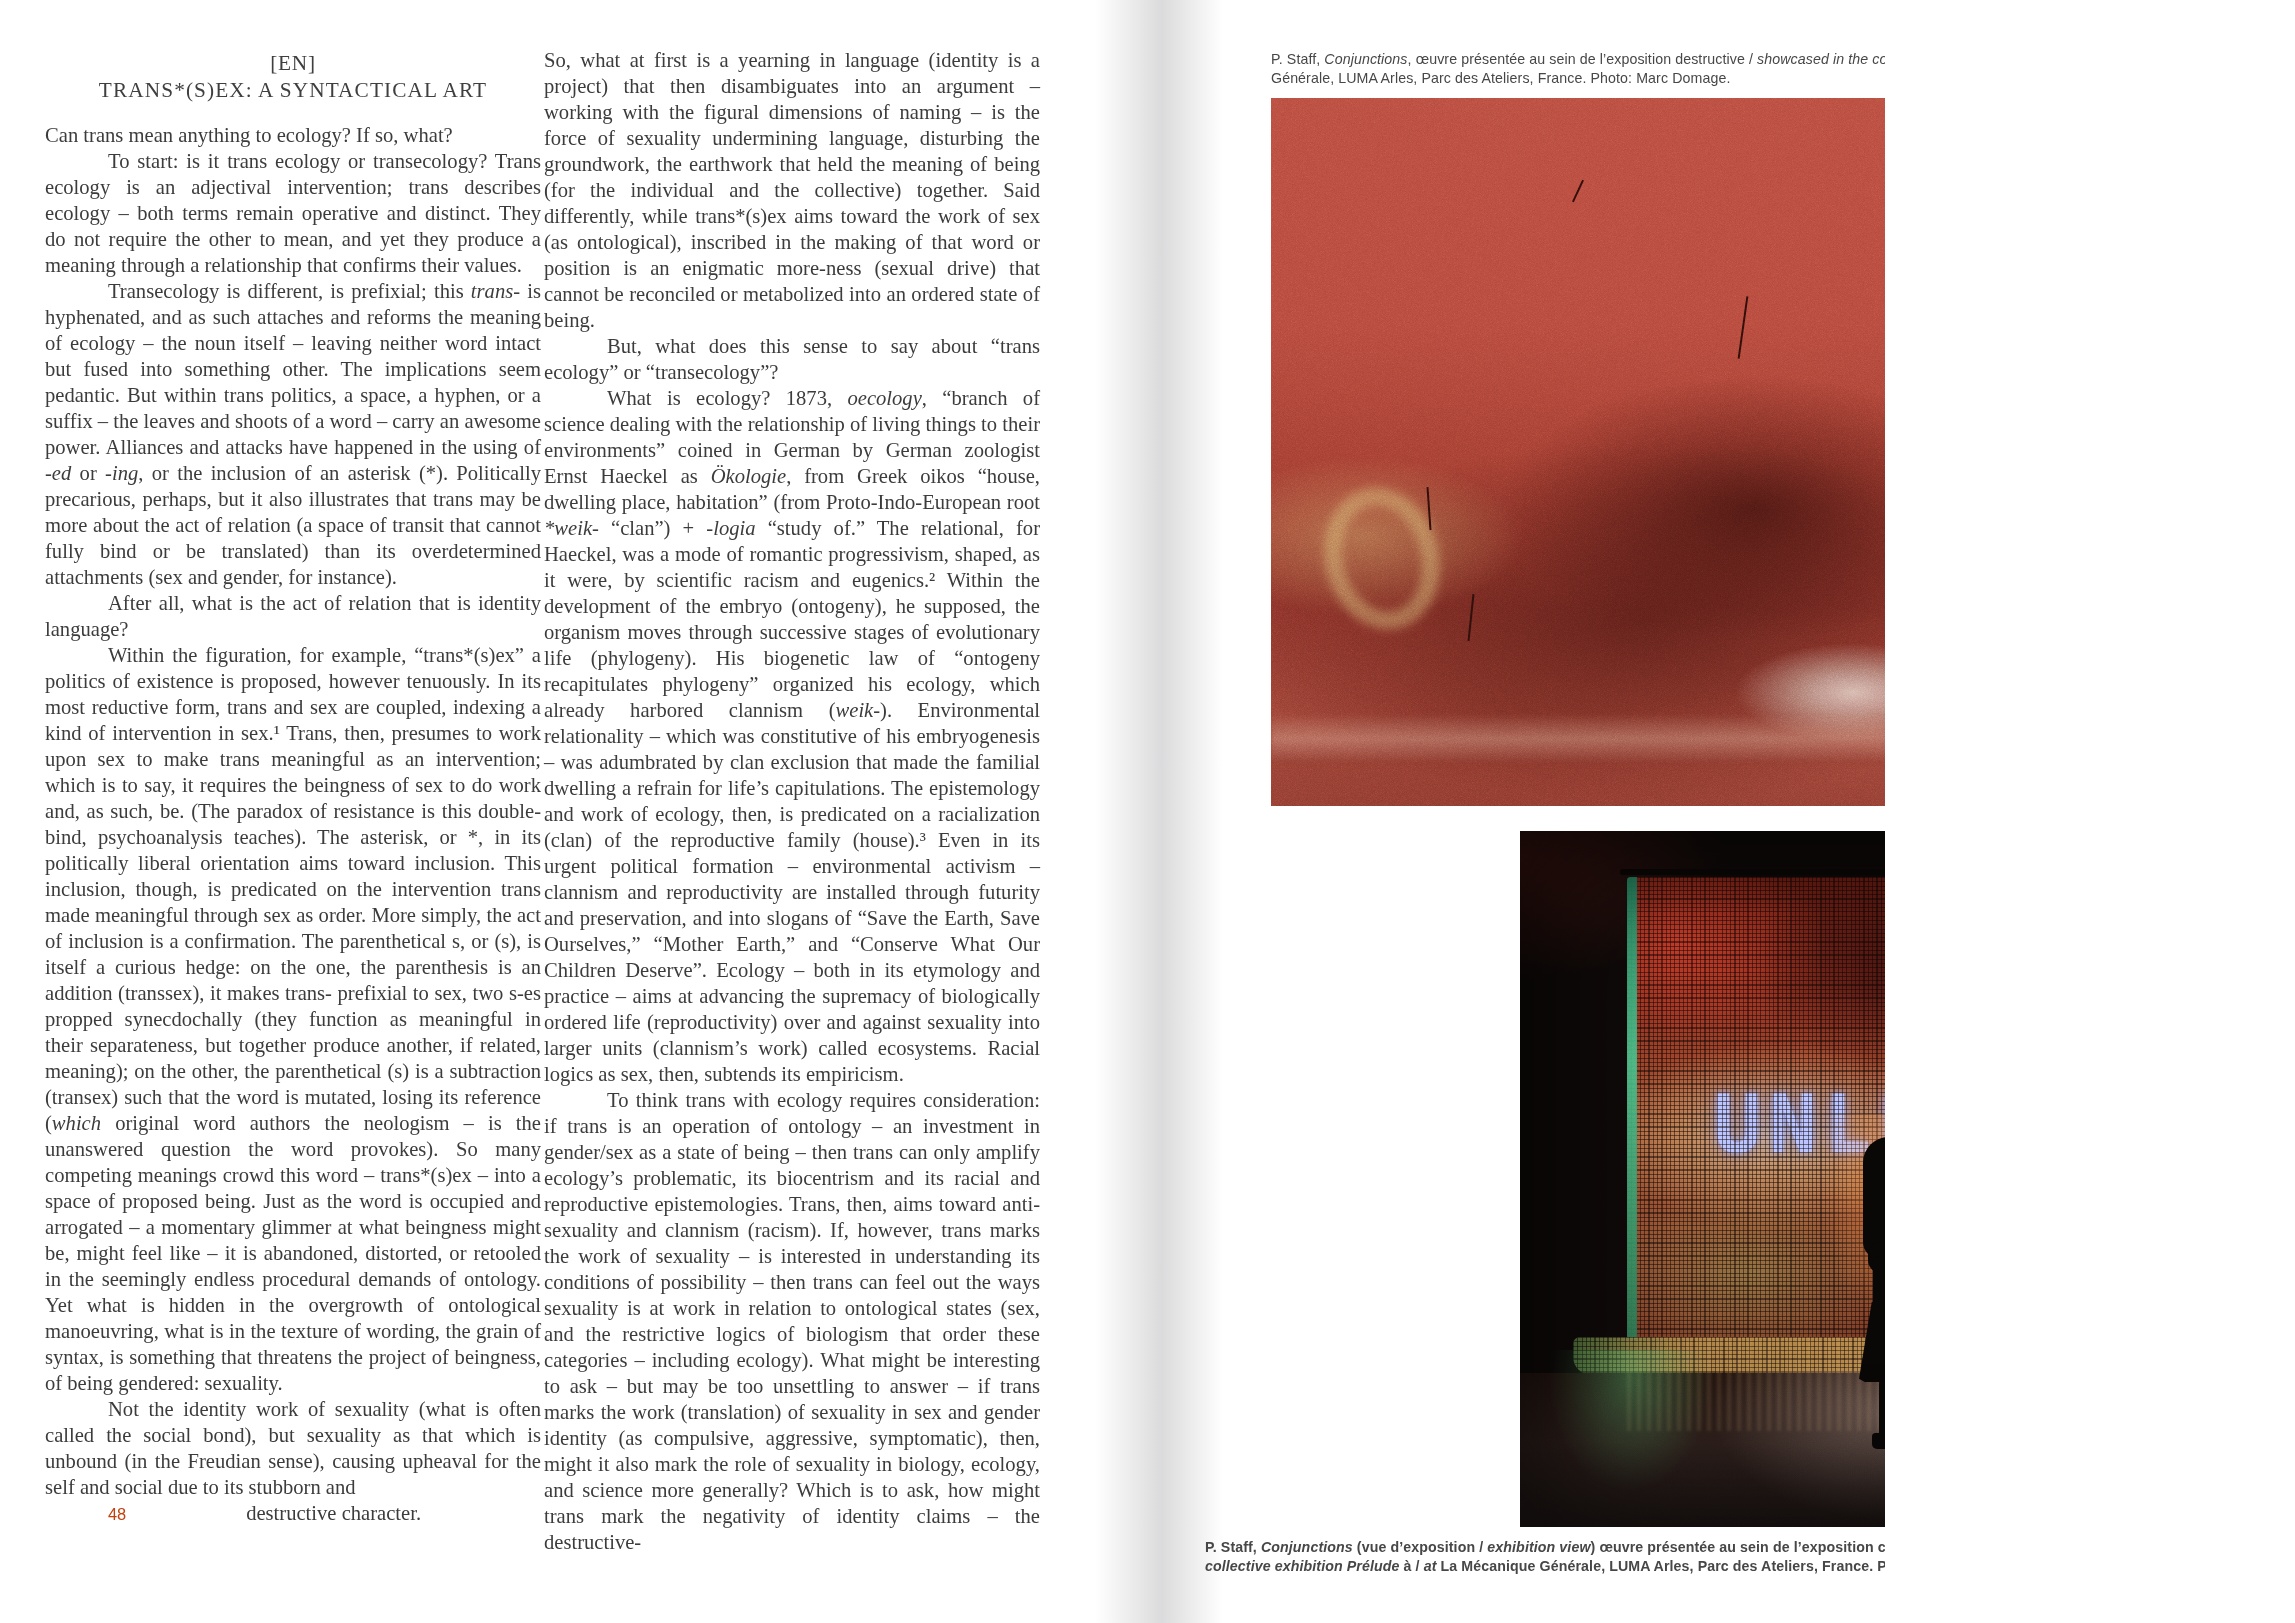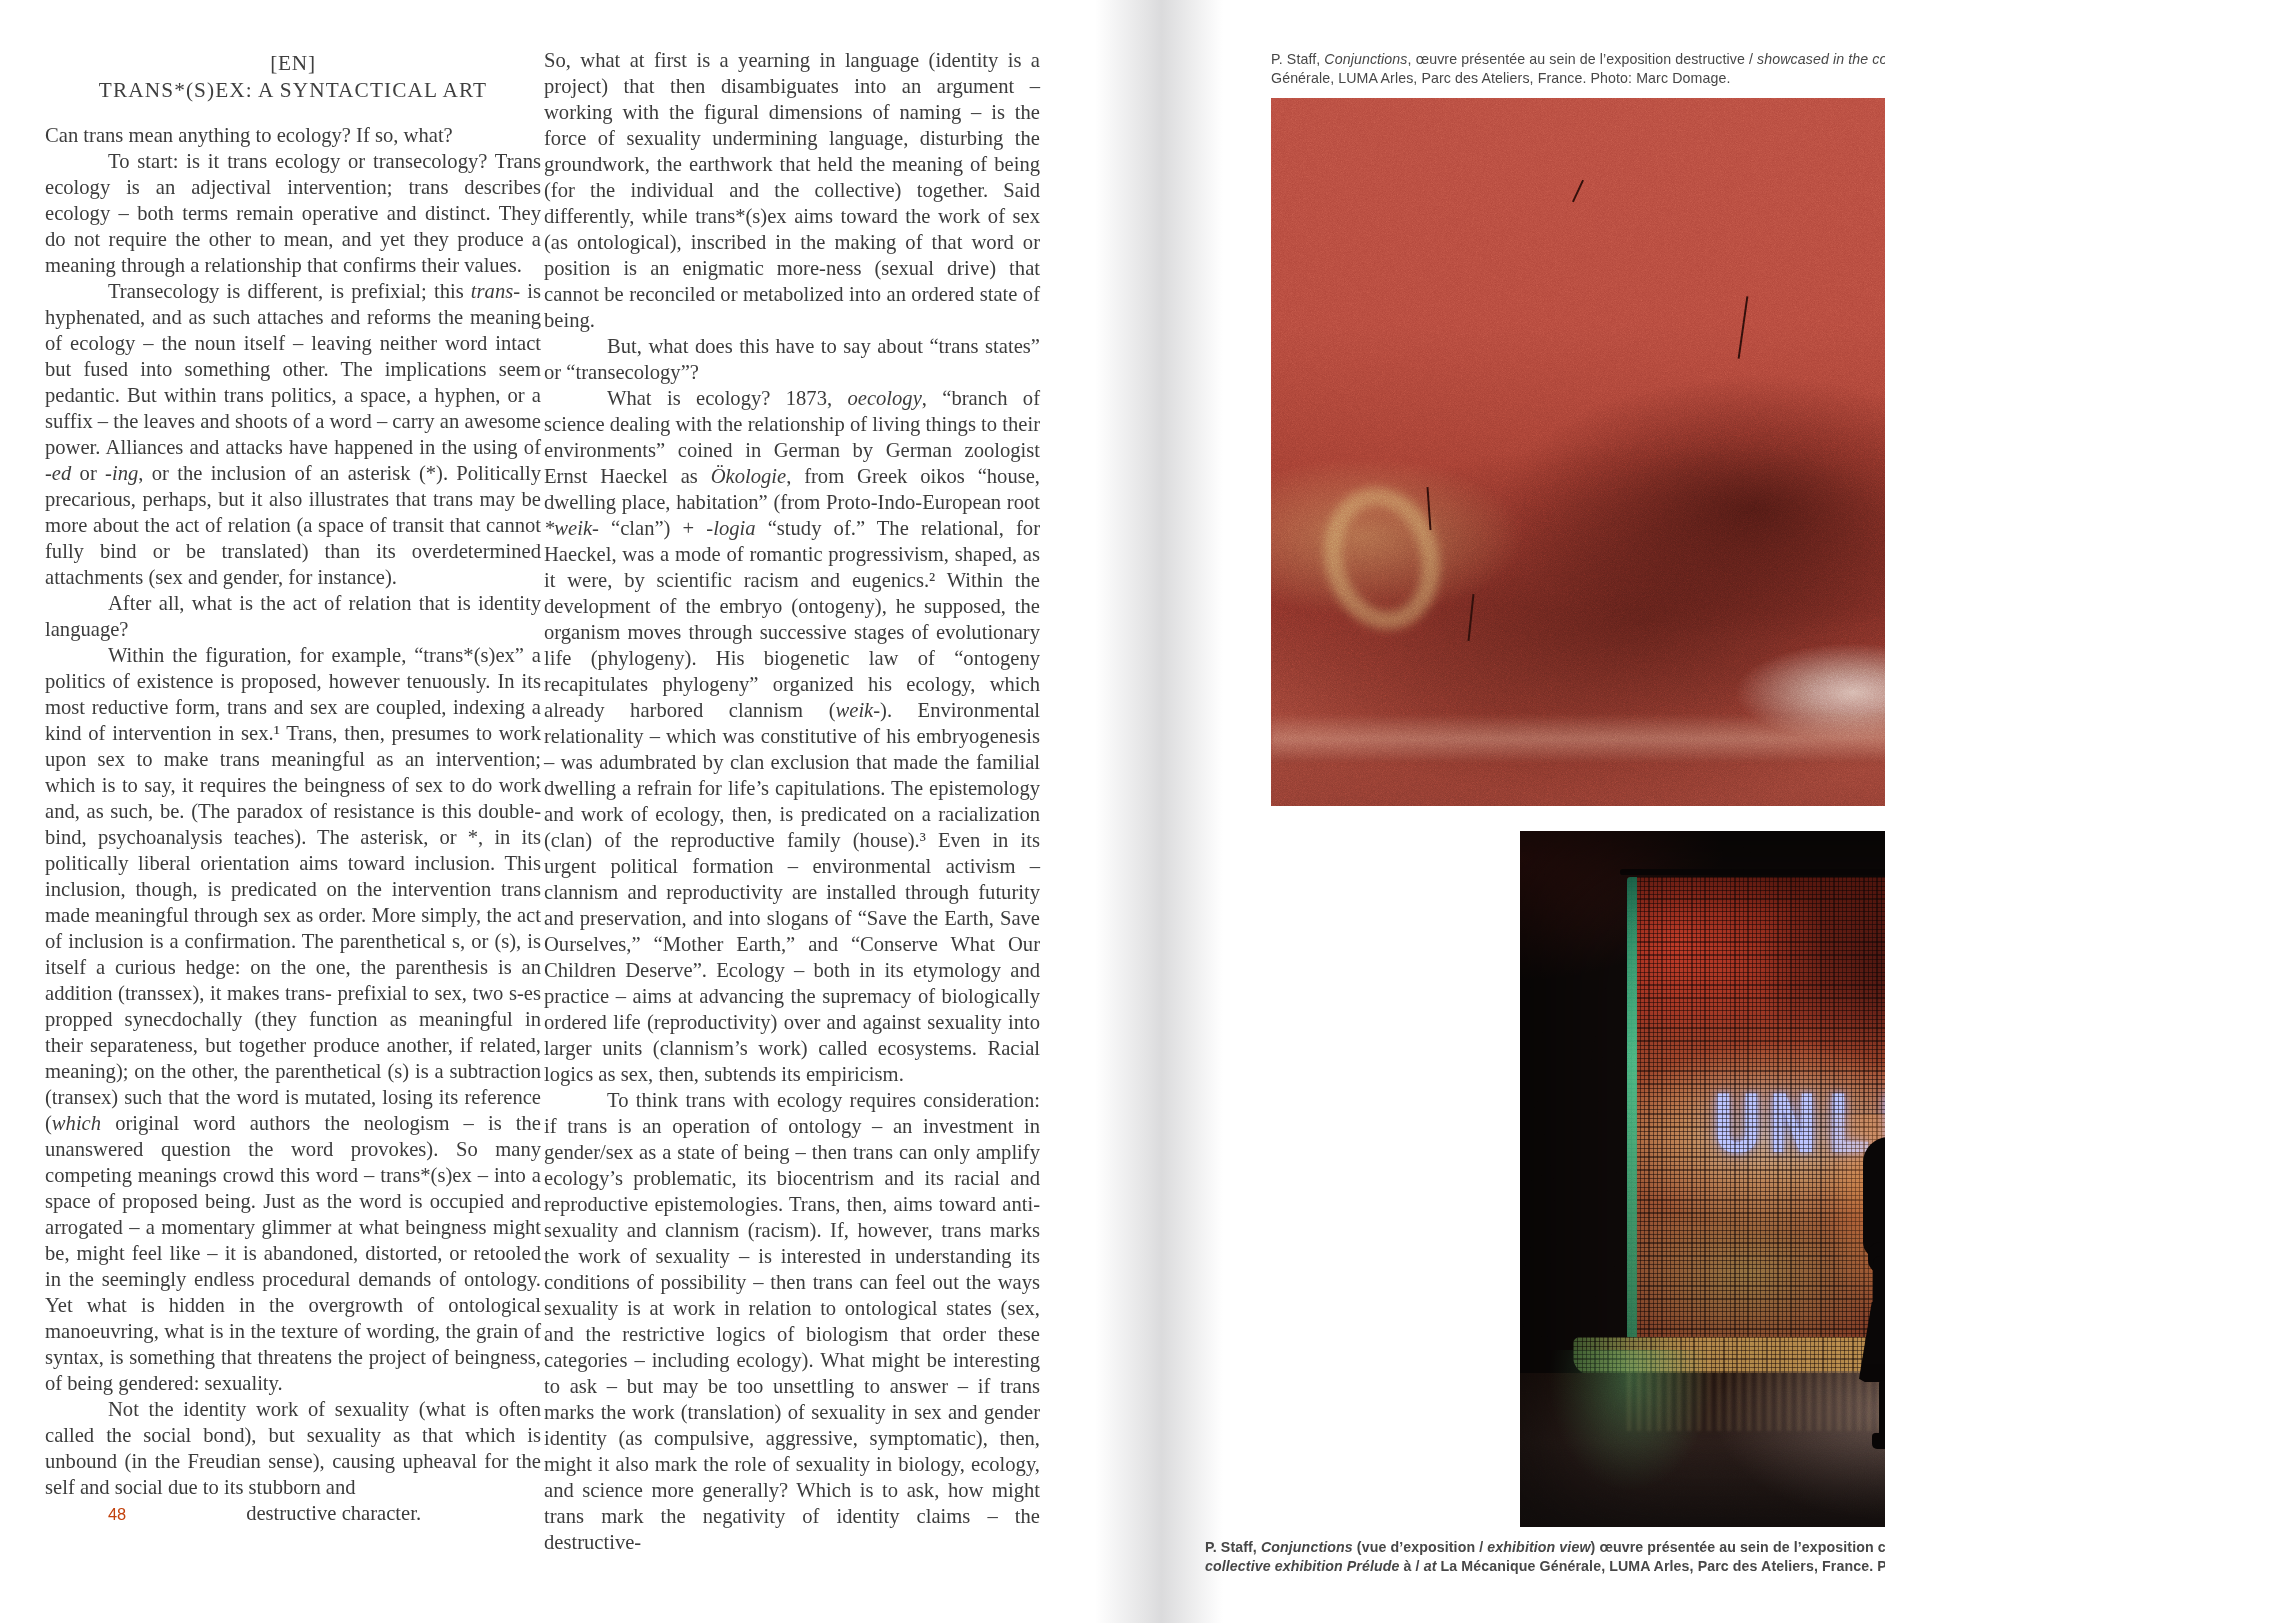--- a/index.html
+++ b/index.html
@@ -108,21 +108,21 @@
       <div class="footer-line">
         <span class="pn48">48</span>
         <span class="lastwords">destructive character.</span>
       </div>
     </div>
 
   <div class="textcol col1" style="top:auto;"></div>
 
   <div class="textcol col2">
       <p><span>So, what at first is a yearning in language (identity is a project) that then disambiguates into an argument – working with the figural dimensions of naming – is the force of sexuality undermining language, disturbing the groundwork, the earthwork that held the meaning of being (for the individual and the collective) together. Said differently, while trans*(s)ex aims toward the work of sex (as ontological), inscribed in the making of that word or position is an enigmatic more-ness (sexual drive) that cannot be reconciled or metabolized into an ordered state of being.</span></p>
-      <p class="ind"><span>But, what does this have to say about “trans states” or “transecology”?</span></p>
+      <p class="ind"><span>But, what does this sense to say about “trans ecology” or “transecology”?</span></p>
       <p class="ind"><span>What is ecology? 1873, </span><em>oecology</em><span>, “branch of science dealing with the relationship of living things to their environments” coined in German by German zoologist Ernst Haeckel as </span><em>Ökologie</em><span>, from Greek oikos “house, dwelling place, habitation” (from Proto-Indo-European root </span><em>*weik-</em><span> “clan”) + </span><em>-logia</em><span> “study of.” The relational, for Haeckel, was a mode of romantic progressivism, shaped, as it were, by scientific racism and eugenics.² Within the development of the embryo (ontogeny), he supposed, the organism moves through successive stages of evolutionary life (phylogeny). His biogenetic law of “ontogeny recapitulates phylogeny” organized his ecology, which already harbored clannism (</span><em>weik-</em><span>). Environmental relationality – which was constitutive of his embryogenesis – was adumbrated by clan exclusion that made the familial dwelling a refrain for life’s capitulations. The epistemology and work of ecology, then, is predicated on a racialization (clan) of the reproductive family (house).³ Even in its urgent political formation – environmental activism – clannism and reproductivity are installed through futurity and preservation, and into slogans of “Save the Earth, Save Ourselves,” “Mother Earth,” and “Conserve What Our Children Deserve”. Ecology – both in its etymology and practice – aims at advancing the supremacy of biologically ordered life (reproductivity) over and against sexuality into larger units (clannism’s work) called ecosystems. Racial logics as sex, then, subtends its empiricism.</span></p>
       <p class="ind"><span>To think trans with ecology requires consideration: if trans is an operation of ontology – an investment in gender/sex as a state of being – then trans can only amplify ecology’s problematic, its biocentrism and its racial and reproductive epistemologies. Trans, then, aims toward anti-sexuality and clannism (racism). If, however, trans marks the work of sexuality – is interested in understanding its conditions of possibility – then trans can feel out the ways sexuality is at work in relation to ontological states (sex, and the restrictive logics of biologism that order these categories – including ecology). What might be interesting to ask – but may be too unsettling to answer – if trans marks the work (translation) of sexuality in sex and gender identity (as compulsive, aggressive, symptomatic), then, might it also mark the role of sexuality in biology, ecology, and science more generally? Which is to ask, how might trans mark the negativity of identity claims – the destructive-</span></p>
     </div>
 
   <div class="gutter"></div>
 
   <div class="caption caption-top"><span>P. Staff, </span><em>Conjunctions</em><span>, œuvre présentée au sein de l’exposition destructive / </span><em>showcased in the collective exhibition Prélude</em><span> à / </span><em>at</em><span> La Mécanique Générale, LUMA Arles, Parc des Ateliers, France. Photo: Marc Domage.</span></div>
 
   <div class="photo-red">
     <div class="ring"></div>

